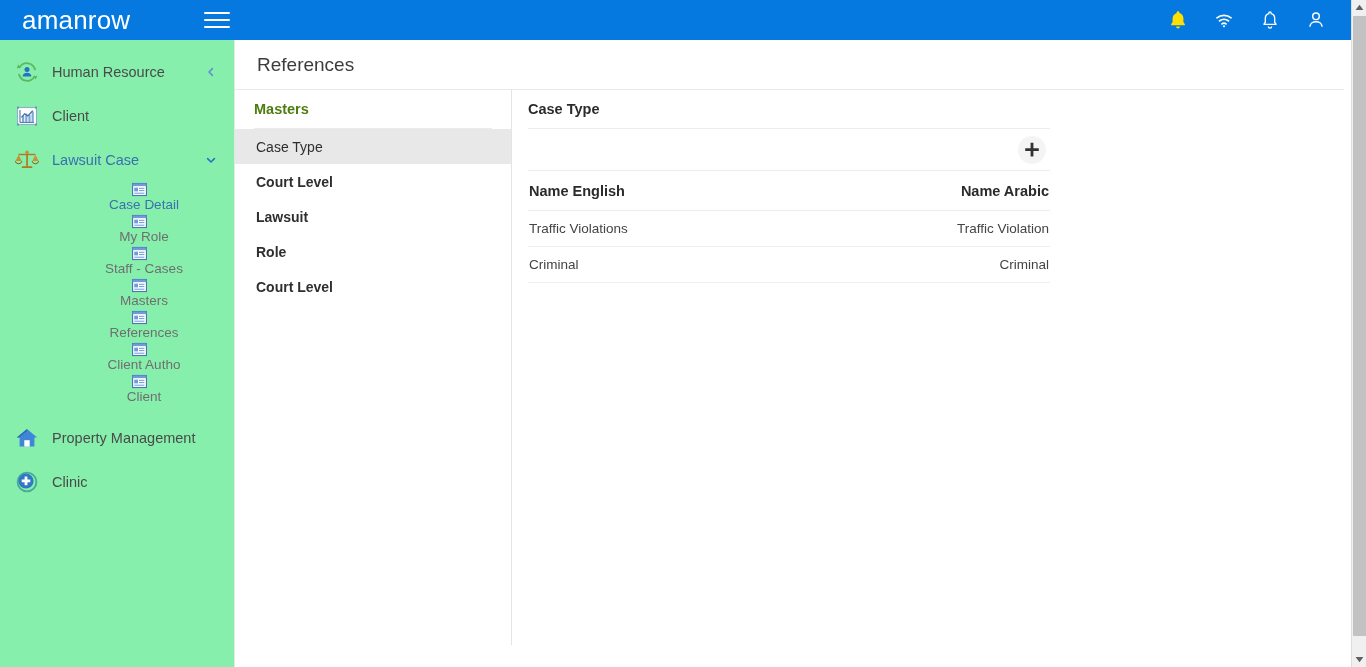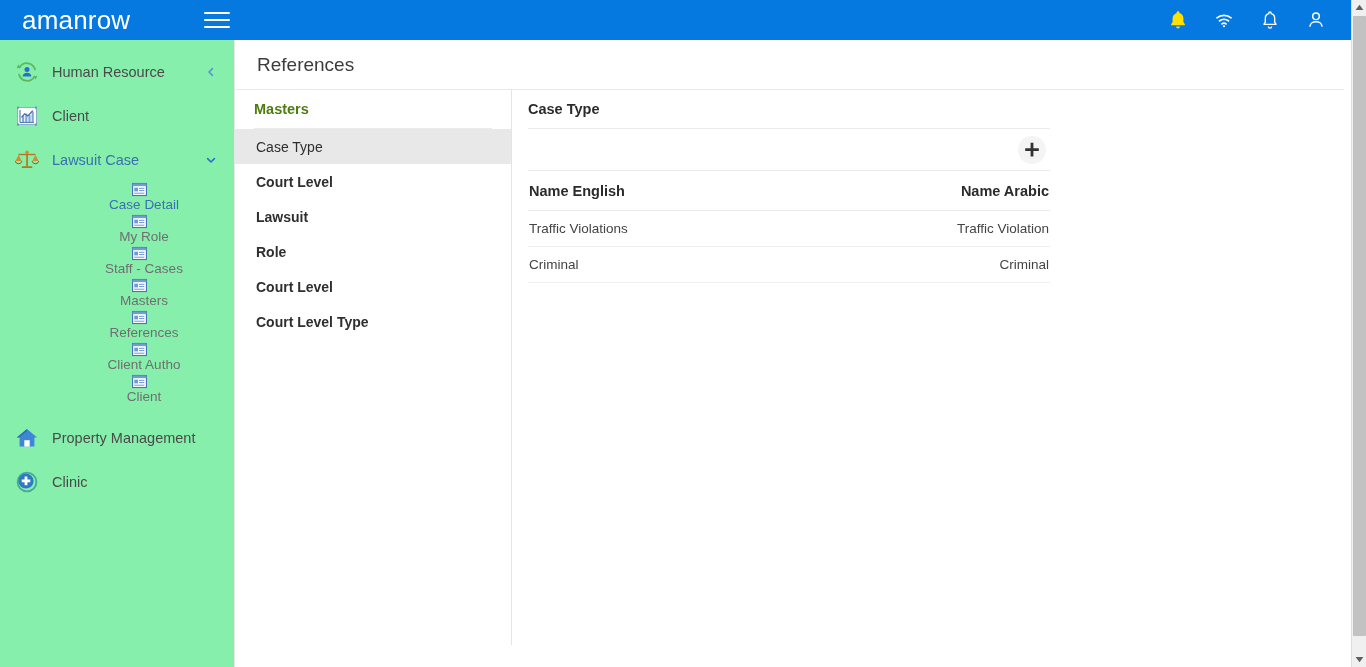--- a/index.html
+++ b/index.html
@@ -404,21 +404,20 @@
     <div class="page-title">References</div>
   </div>
 
   <div class="masters">
     <div class="masters-title">Masters</div>
     <div class="master-item selected">Case Type</div>
     <div class="master-item bold">Court Level</div>
     <div class="master-item bold">Lawsuit</div>
     <div class="master-item bold">Role</div>
     <div class="master-item bold">Court Level</div>
-    <div class="master-item bold">Court Level Type</div>
   </div>
 
   <div class="content">
     <div class="content-inner">
       <div class="content-title">Case Type</div>
 
       <div class="toolbar">
         <div class="add-btn">
           <svg width="18" height="18" viewBox="0 0 18 18">
             <path fill="#333333" d="M7.6 1.8h2.8v5.4h5.4v2.8h-5.4v5.4H7.6v-5.4H2.2V7.2h5.4z"></path>

